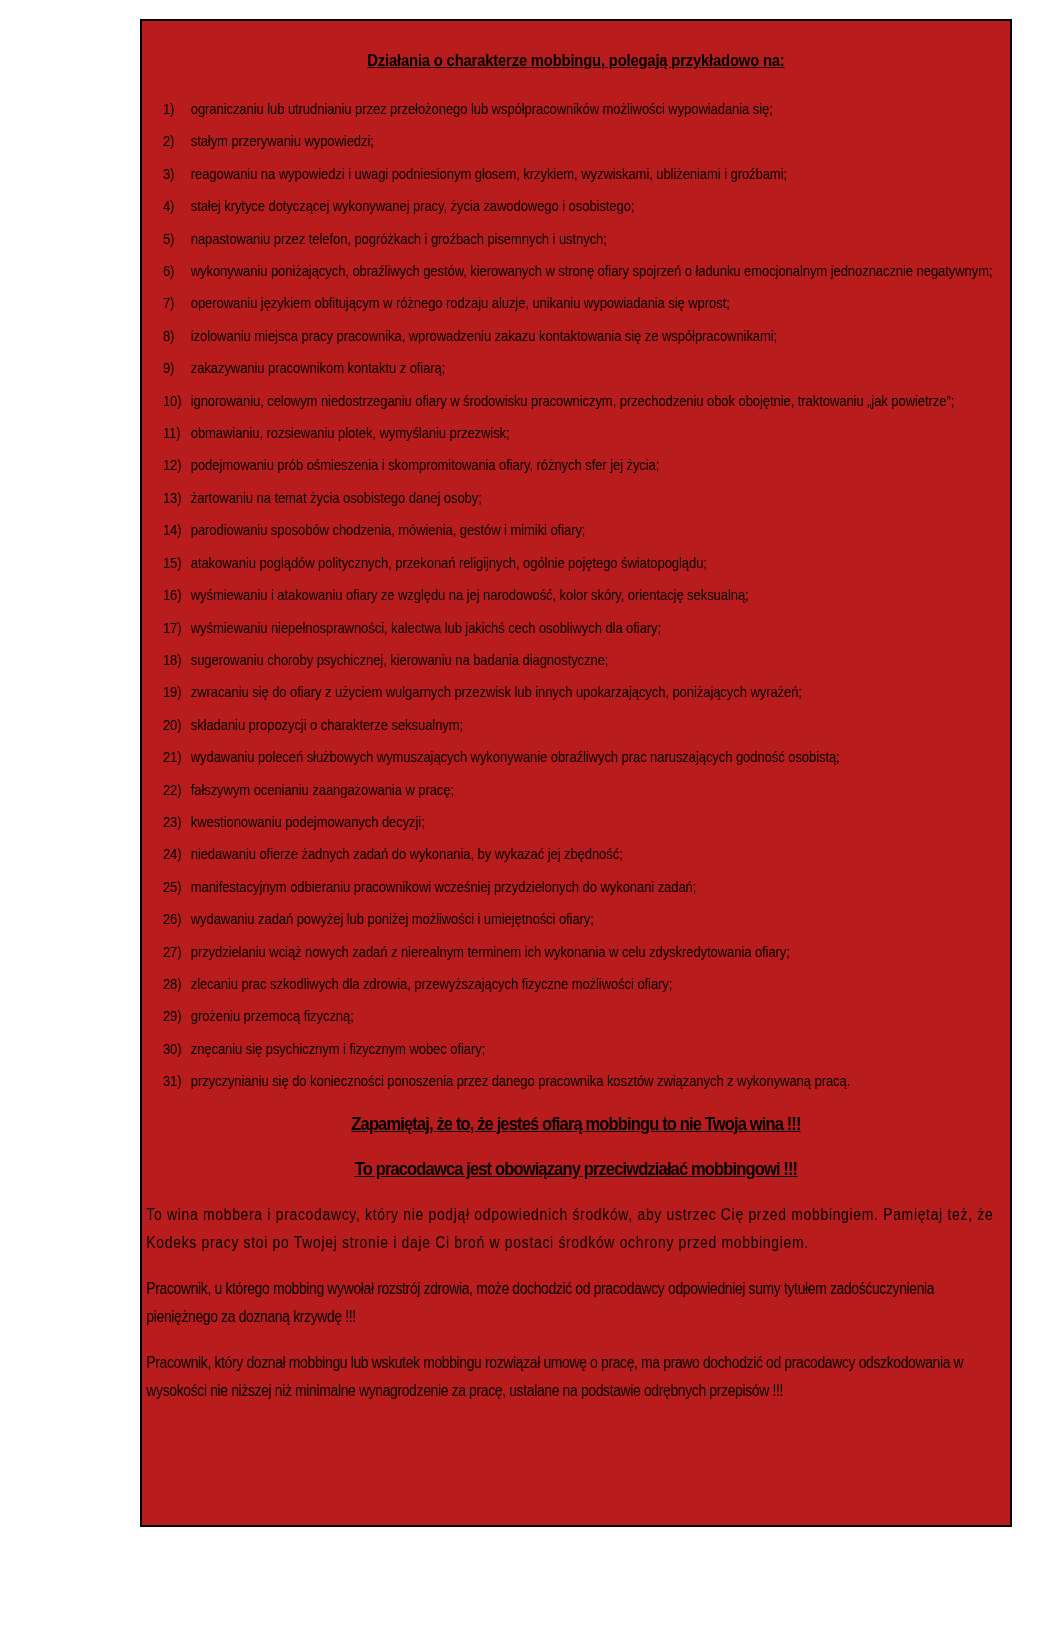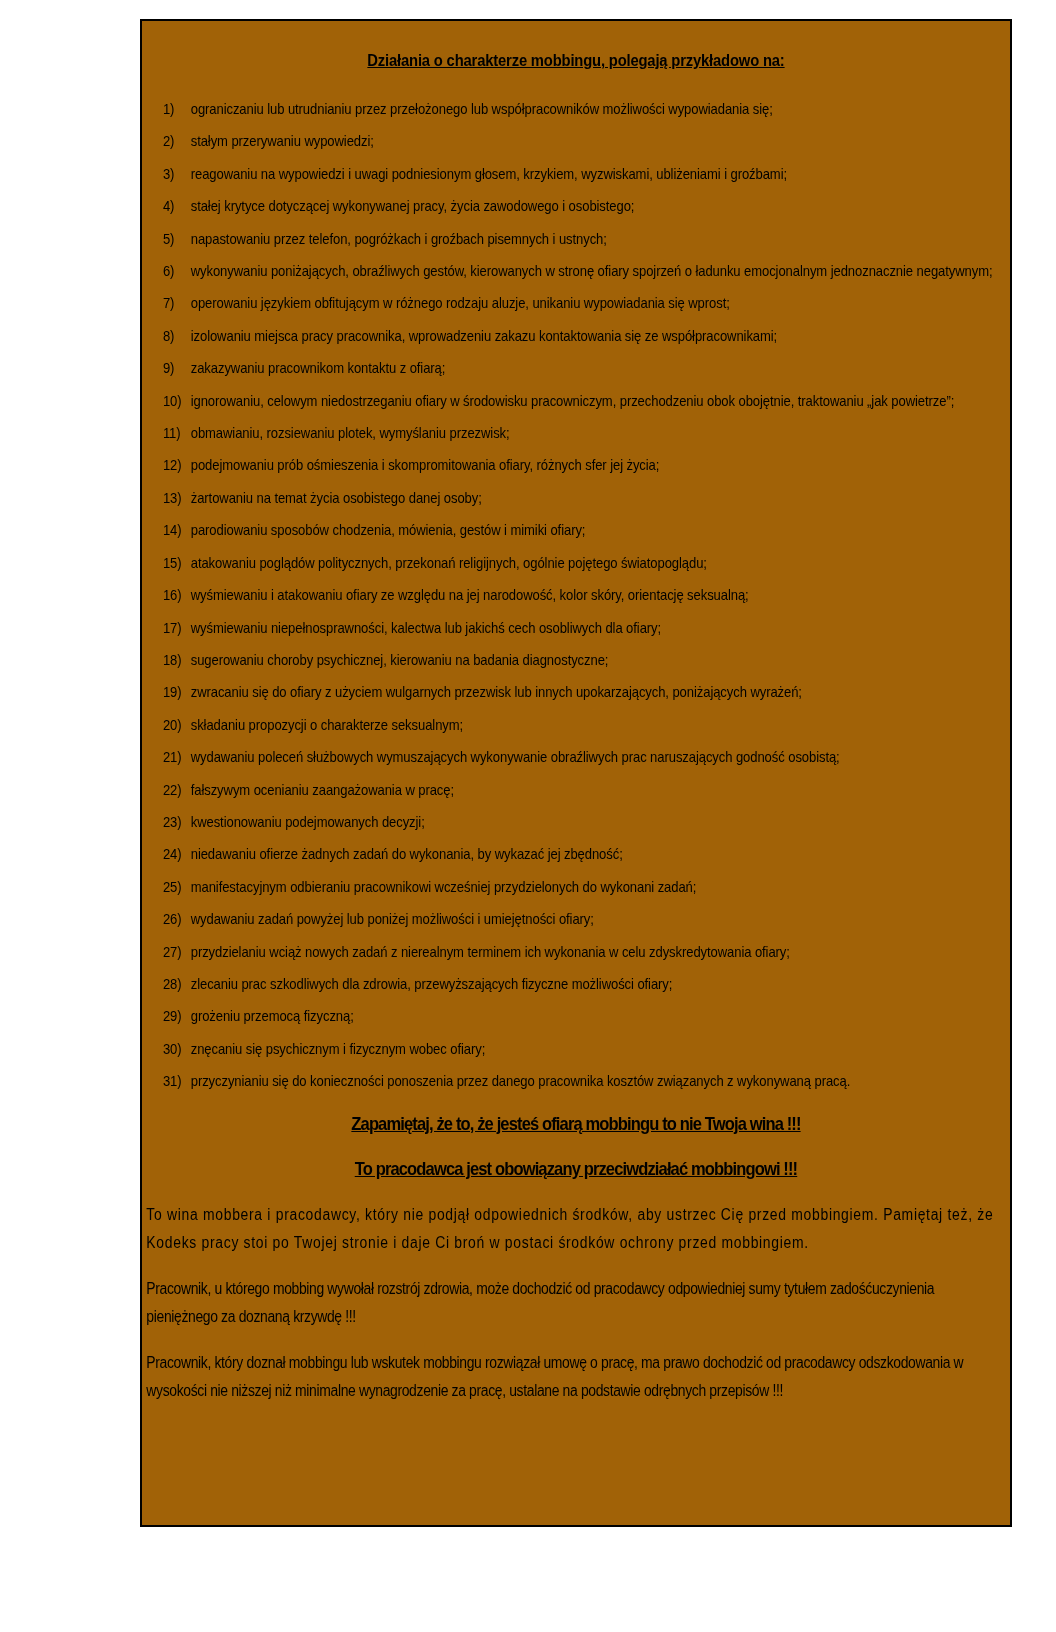--- a/index.html
+++ b/index.html
@@ -17,21 +17,21 @@
     overflow: hidden;
   }
   .doc-frame {
     position: absolute;
     left: 140px;
     top: 19px;
     width: 872px;
     height: 1508px;
     border: 2px solid #000000;
     box-sizing: border-box;
-    background: #a16207;
+    background: #b91c1c;
     overflow: hidden;
   }
   
   .scale-wrap {
     transform: scaleX(0.87);
     transform-origin: 0 0;
     width: 114.94%;
   }
   .doc-title {
     margin: 28px 0 0 0;

